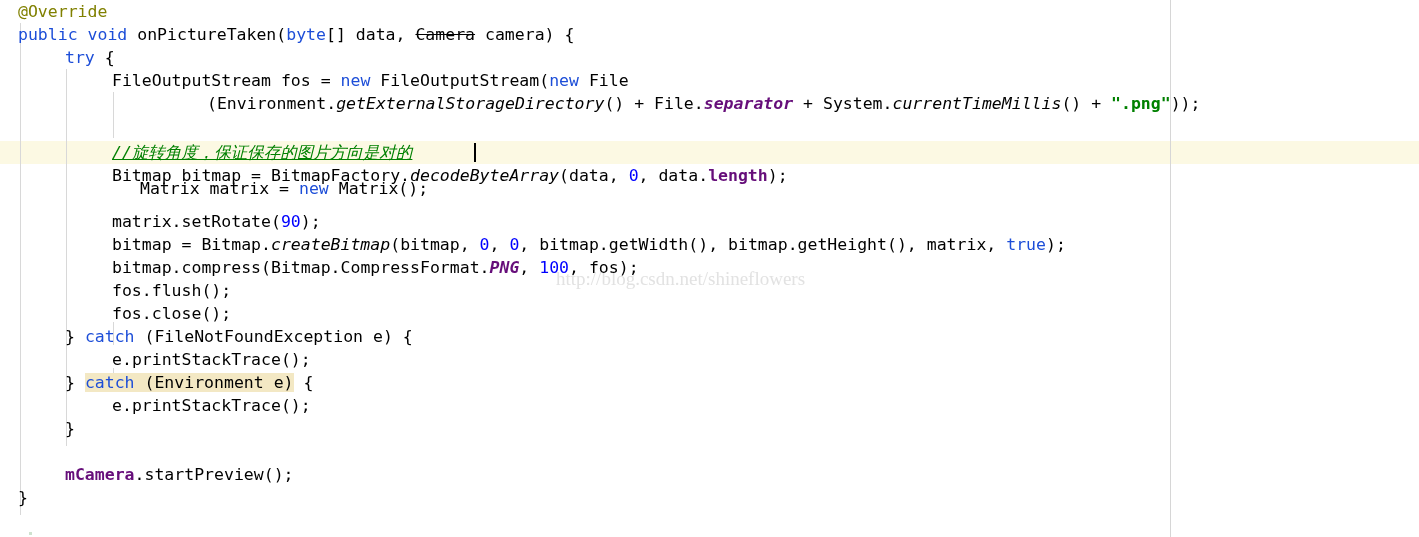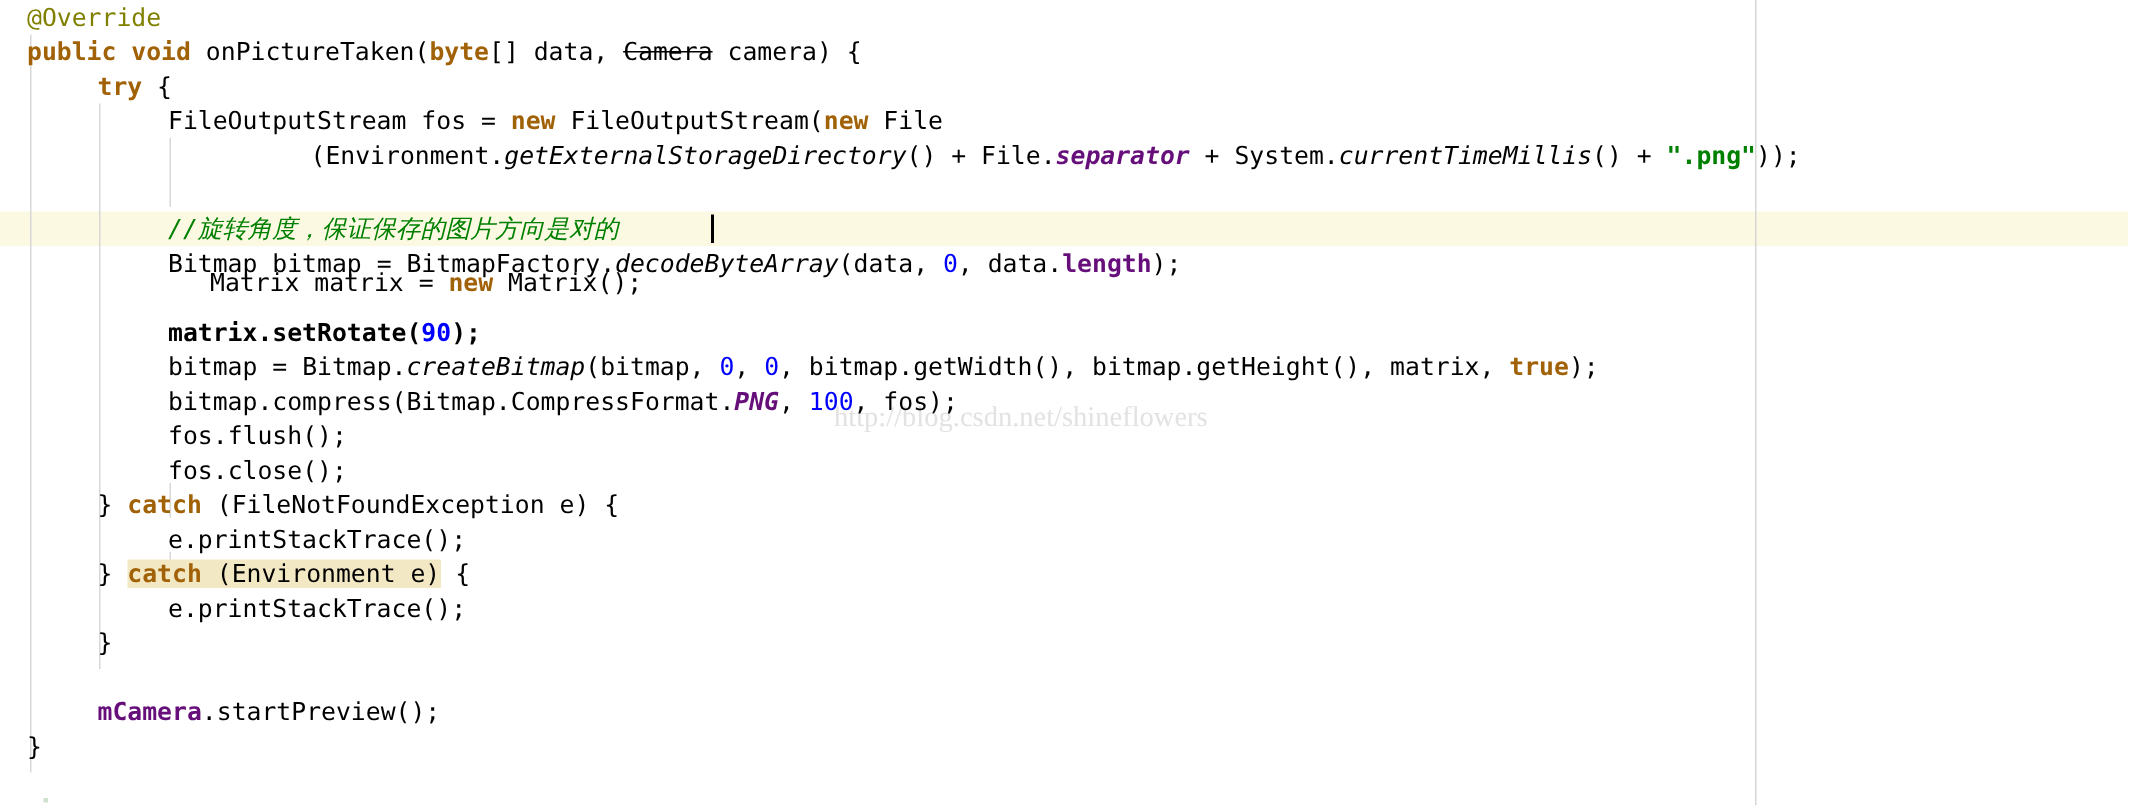--- a/index.html
+++ b/index.html
@@ -57,23 +57,23 @@
     letter-spacing: 0px;
   }
   .ln {
     position: absolute;
     left: 0;
     white-space: pre;
     height: 23px;
   }
 
   
-  .kw      { color: #a16207; font-weight: bold; }
+  .kw      { color: #1d4ed8; font-weight: normal; }
   .anno    { color: #808000; }
-  .cmt     { color: #008000; font-style: italic; }
+  .cmt     { color: #008000; font-style: italic; text-decoration: underline; }
   .num     { color: #0000ff; }
   .str     { color: #008000; font-weight: bold; }
   .field   { color: #660e7a; font-weight: bold; }
   .sfield  { color: #660e7a; font-weight: bold; font-style: italic; text-align: center; }
   .smeth   { color: #000000; font-style: italic; }
   .dep     { text-decoration: line-through; }
   .plain   { color: #000000; }
   .sel     { background: #f3e8c4; }
 
   
@@ -129,21 +129,21 @@
     <div class="ln" style="top:69px; left:112px;"><span class="plain">FileOutputStream</span><span class="plain"> </span><span class="plain">fos</span><span class="plain"> = </span><span class="kw">new</span><span class="plain"> </span><span class="plain">FileOutputStream</span><span class="plain">(</span><span class="kw">new</span><span class="plain"> </span><span class="plain">File</span></div>
 
     <div class="ln" style="top:92px; left:207px;"><span class="plain">(</span><span class="plain">Environment</span><span class="plain">.</span><span class="smeth">getExternalStorageDirectory</span><span class="plain">() + </span><span class="plain">File</span><span class="plain">.</span><span class="sfield">separator</span><span class="plain"> + </span><span class="plain">System</span><span class="plain">.</span><span class="smeth">currentTimeMillis</span><span class="plain">() + </span><span class="str">".png"</span><span class="plain">));</span></div>
 
     <div class="ln" style="top:141px; left:112px;"><span class="cmt">//旋转角度，保证保存的图片方向是对的</span></div>
 
     <div class="ln" style="top:164px; left:112px;"><span class="plain">Bitmap</span><span class="plain"> </span><span class="plain">bitmap</span><span class="plain"> = </span><span class="plain">BitmapFactory</span><span class="plain">.</span><span class="smeth">decodeByteArray</span><span class="plain">(</span><span class="plain">data</span><span class="plain">, </span><span class="num">0</span><span class="plain">, </span><span class="plain">data</span><span class="plain">.</span><span class="field">length</span><span class="plain">);</span></div>
 
     <div class="ln" style="top:177px; left:112px;padding-left:28px;"><span class="plain">Matrix</span><span class="plain"> </span><span class="plain">matrix</span><span class="plain"> = </span><span class="kw">new</span><span class="plain"> </span><span class="plain">Matrix</span><span class="plain">();</span></div>
 
-    <div class="ln" style="top:210px; left:112px;font-weight:bold;"><span class="plain">matrix</span><span class="plain">.</span><span class="plain">setRotate</span><span class="plain">(</span><span class="num">90</span><span class="plain">);</span></div>
+    <div class="ln" style="top:210px; left:112px;"><span class="plain">matrix</span><span class="plain">.</span><span class="plain">setRotate</span><span class="plain">(</span><span class="num">90</span><span class="plain">);</span></div>
 
     <div class="ln" style="top:233px; left:112px;"><span class="plain">bitmap</span><span class="plain"> = </span><span class="plain">Bitmap</span><span class="plain">.</span><span class="smeth">createBitmap</span><span class="plain">(</span><span class="plain">bitmap</span><span class="plain">, </span><span class="num">0</span><span class="plain">, </span><span class="num">0</span><span class="plain">, </span><span class="plain">bitmap</span><span class="plain">.</span><span class="plain">getWidth</span><span class="plain">(), </span><span class="plain">bitmap</span><span class="plain">.</span><span class="plain">getHeight</span><span class="plain">(), </span><span class="plain">matrix</span><span class="plain">, </span><span class="kw">true</span><span class="plain">);</span></div>
 
     <div class="ln" style="top:256px; left:112px;"><span class="plain">bitmap</span><span class="plain">.</span><span class="plain">compress</span><span class="plain">(</span><span class="plain">Bitmap</span><span class="plain">.</span><span class="plain">CompressFormat</span><span class="plain">.</span><span class="sfield">PNG</span><span class="plain">, </span><span class="num">100</span><span class="plain">, </span><span class="plain">fos</span><span class="plain">);</span></div>
 
     <div class="ln" style="top:279px; left:112px;"><span class="plain">fos</span><span class="plain">.</span><span class="plain">flush</span><span class="plain">();</span></div>
 
     <div class="ln" style="top:302px; left:112px;"><span class="plain">fos</span><span class="plain">.</span><span class="plain">close</span><span class="plain">();</span></div>
 
     <div class="ln" style="top:325px; left:65px;"><span class="plain">} </span><span class="kw">catch</span><span class="plain"> (</span><span class="plain">FileNotFoundException</span><span class="plain"> </span><span class="plain">e</span><span class="plain">) {</span></div>

